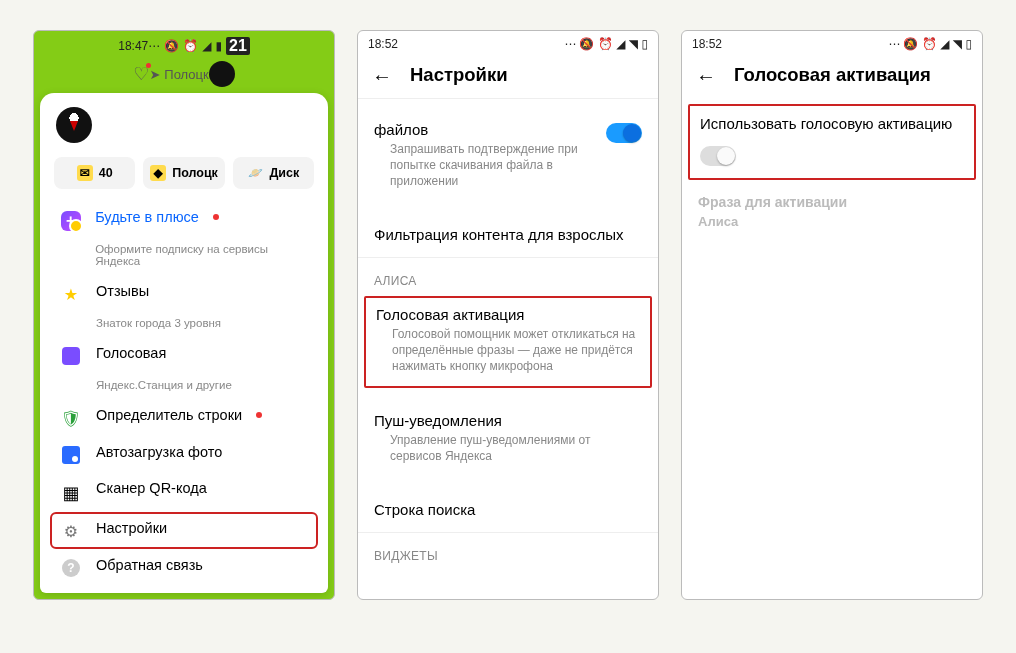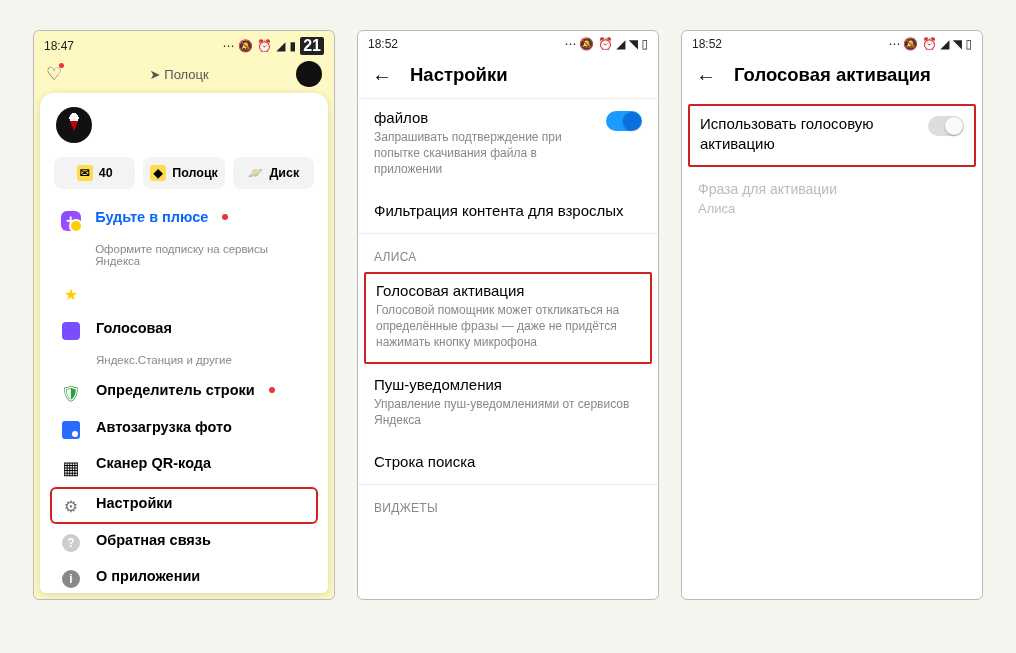--- a/index.html
+++ b/index.html
@@ -76,21 +76,21 @@
   .ico-disk{background:transparent;}
   .menu { display:flex; flex-direction:column;}
   .menu-item {
     display:flex; align-items:flex-start; gap:14px;
     padding:8px 10px;
     border-radius:6px;
   }
   .menu-item.highlight { border:2px solid #c22; padding:6px 8px;}
   .menu-icon { width:22px; display:flex; align-items:center; justify-content:center; font-size:16px; margin-top:2px;}
   .menu-texts { display:flex; flex-direction:column; }
-  .menu-title { font-size:14.5px; font-weight:700; display:flex; align-items:center; gap:14px;}
+  .menu-title { font-size:14.5px; font-weight:400; display:flex; align-items:center; gap:14px;}
   .menu-title.blue { color:#0a66ff;}
   .menu-sub { font-size:11.5px; color:#888; margin-top:18px;}
   .red-dot { width:6px;height:6px;border-radius:50%;background:#e33;display:inline-block;}
   .ic-plus{ width:20px;height:20px;border-radius:6px;background:linear-gradient(135deg,#7a4dff,#c44dff);color:#fff;display:flex;align-items:center;justify-content:center;font-weight:700;position:relative;}
   .ic-plus::after{content:"";position:absolute;right:-2px;bottom:-2px;width:10px;height:10px;border-radius:50%;background:#ffcd00;border:2px solid #fff;}
   .ic-star{color:#ffcd00;}
   .ic-dev{width:18px;height:18px;border-radius:4px;background:#7a4dff;}
   .ic-shield{color:#2aa03a;}
   .ic-photo{width:18px;height:18px;border-radius:3px;background:#2a6bff;position:relative;}
   .ic-photo::after{content:"";position:absolute;right:2px;bottom:2px;width:6px;height:6px;border-radius:50%;background:#fff;}
@@ -102,39 +102,39 @@
     display:flex; align-items:center; gap:18px;
     padding: 10px 14px 12px;
     font-size:18.5px; font-weight:700;
   }
   .back-ico { font-size:20px; font-weight:400;}
   .section-label {
     padding: 16px 16px 6px; font-size:12px; color:#888; letter-spacing:.3px;
     border-top:1px solid #eee;
   }
   .setting {
-    padding: 10px 16px 14px;
+    padding: 22px 16px 14px;
     display:flex; align-items:flex-start; gap:10px;
   }
   .setting.highlight { border:2px solid #c22; margin: 2px 6px; padding:8px 10px 12px; border-radius:2px;}
   .setting-body { flex:1; }
   .setting-title { font-size:15px; font-weight:500; }
-  .setting-sub { font-size:12px; color:#888; margin-top:3px; line-height:1.35;}
+  .setting-sub { font-size:12px; color:#888; margin-top:3px; line-height:1.35;margin-left:16px;}
   .toggle {
     width:36px;height:20px;border-radius:10px;position:relative;flex-shrink:0;margin-top:2px;
   }
   .toggle::after{content:"";position:absolute;top:1px;width:18px;height:18px;border-radius:50%;background:#fff;box-shadow:0 1px 2px rgba(0,0,0,.3);}
   .toggle.on{background:#1a9bff;}
   .toggle.on::after{right:1px;background:#0b6fe0;}
   .toggle.off{background:#ddd;}
   .toggle.off::after{right:1px;background:#fafafa;}
-  .disabled-block { padding: 12px 16px; }
+  .disabled-block { padding: 12px 16px; font-weight: bold; }
   .disabled-title{font-size:14px;color:#bbb;}
   .disabled-sub{font-size:13px;color:#bbb;margin-top:4px;}
-  .phone.p1{background:#fef9c3;}
+  .phone.p1{background:#84cc16;align-items:center;}
 </style>
 </head>
 <body>
 
 <div class="phone p1">
   <div class="status-bar">
     <span>18:47</span>
     <span class="status-icons">
       <span>⋯</span>
         <span>🔕</span>
@@ -182,20 +182,24 @@
         <div class="menu-texts">
           <span class="menu-title blue">
               <span>Будьте в плюсе</span>
               <span class="red-dot"></span>
             </span>
           <span class="menu-sub">Оформите подписку на сервисы Яндекса</span>
         </div>
       </div>
       <div class="menu-item">
         <div class="menu-icon ic-star">★</div>
+        <div class="menu-texts">
+          <span class="menu-title">Отзывы</span>
+          <span class="menu-sub">Знаток города 3 уровня</span>
+        </div>
       </div>
       <div class="menu-item">
         <div class="menu-icon">
             <span class="ic-dev"></span>
           </div>
         <div class="menu-texts">
           <span class="menu-title">Голосовая</span>
           <span class="menu-sub">Яндекс.Станция и другие</span>
         </div>
       </div>
@@ -301,21 +305,21 @@
 <div class="phone">
   <div class="status-bar">
     <span>18:52</span>
     <span class="status-icons">⋯ 🔕 ⏰ ◢ ◥ ▯</span>
   </div>
   <div class="header">
     <span class="back-ico">←</span>
     <span>Голосовая активация</span>
   </div>
 
-  <div class="setting highlight" style="margin-top:6px;">
+  <div class="setting highlight" style="margin-top:6px;flex-direction:column;">
     <div class="setting-body">
       <div class="setting-title" style="line-height:1.3;">Использовать голосовую активацию</div>
     </div>
     <div class="toggle off"></div>
   </div>
 
   <div class="disabled-block">
     <div class="disabled-title">Фраза для активации</div>
     <div class="disabled-sub">Алиса</div>
   </div>

